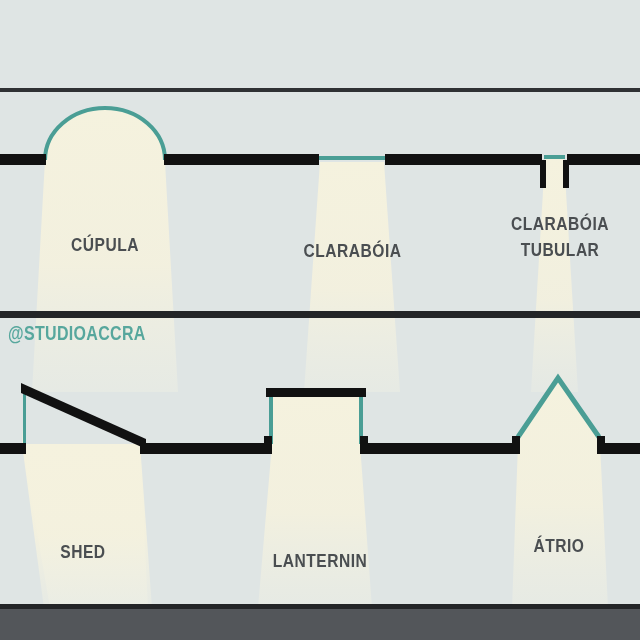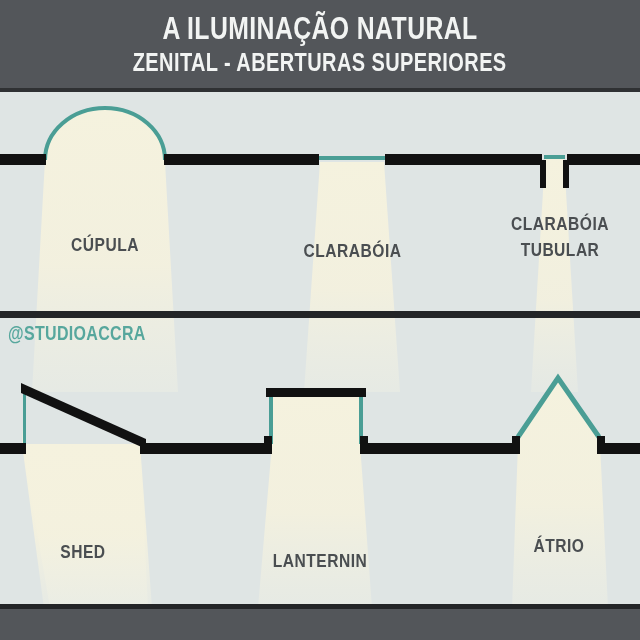--- a/index.html
+++ b/index.html
@@ -108,24 +108,20 @@
     width: 640px;
     height: 31px;
     background: #53565a;
   }
 </style>
 </head>
 <body>
 
 <div id="page">
 
-  <div class="header">
-    <div class="title-main">A ILUMINAÇÃO NATURAL</div>
-    <div class="title-sub">ZENITAL - ABERTURAS SUPERIORES</div>
-  </div>
   <div class="header-rule"></div>
 
   <div class="canvas">
     <svg width="640" height="516" viewBox="0 0 640 516" xmlns="http://www.w3.org/2000/svg">
       <defs>
         <linearGradient id="beamFade" x1="0" y1="0" x2="0" y2="1">
           <stop offset="0%" stop-color="#f5f2de" stop-opacity="1"></stop>
           <stop offset="55%" stop-color="#f4f1de" stop-opacity="0.92"></stop>
           <stop offset="100%" stop-color="#eff0e4" stop-opacity="0.45"></stop>
         </linearGradient>

